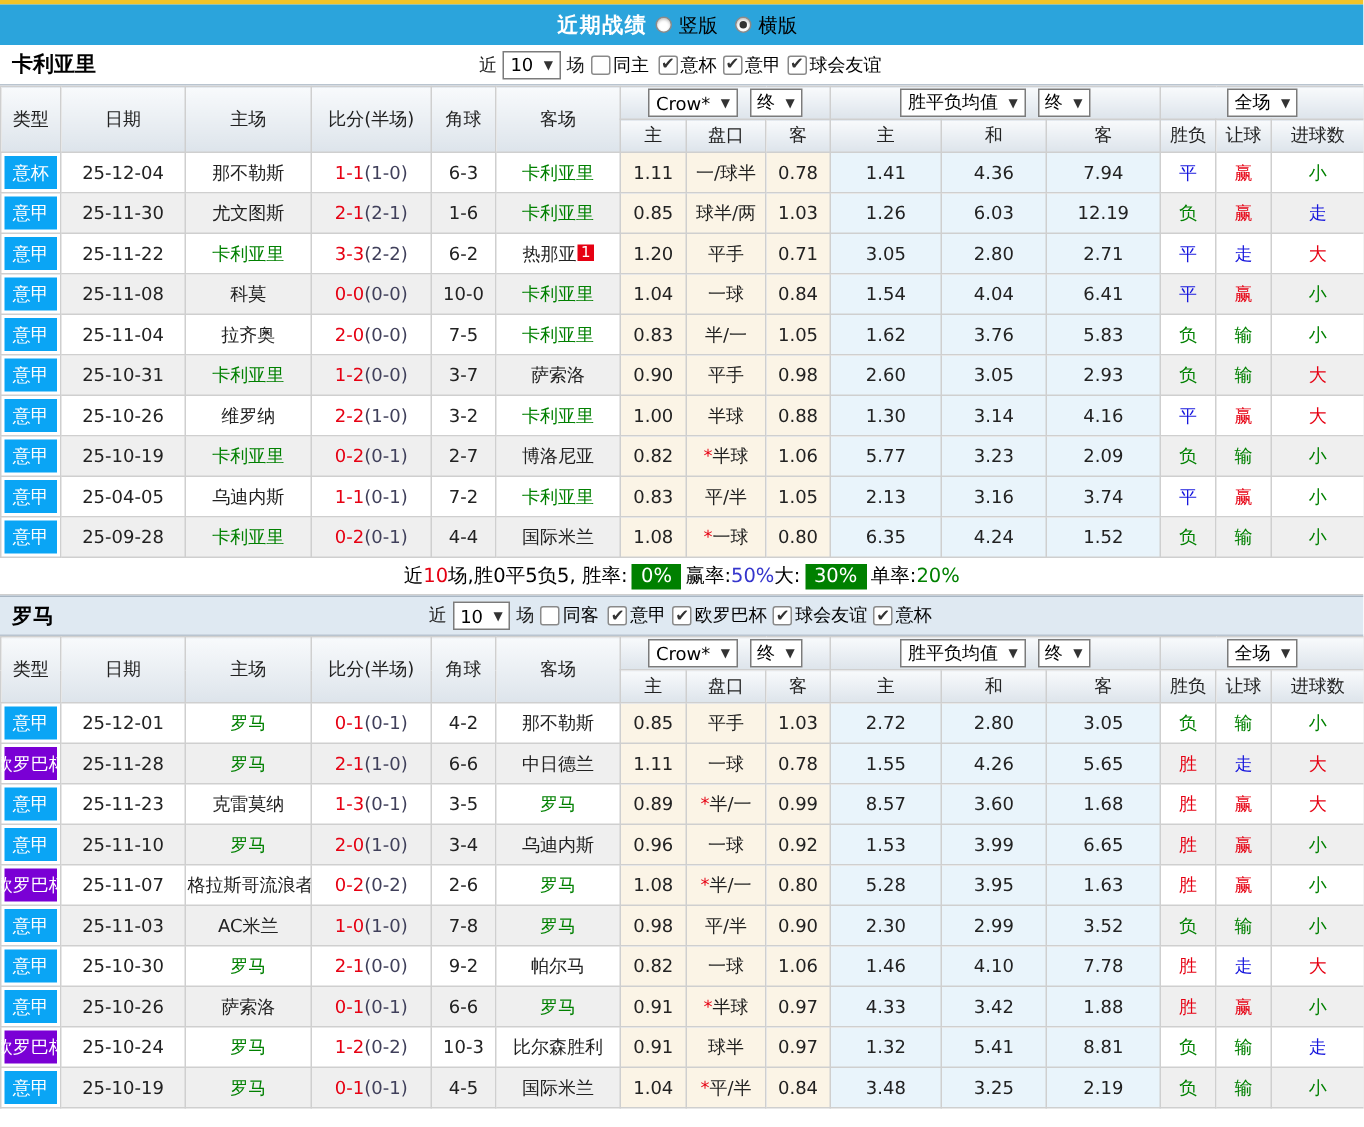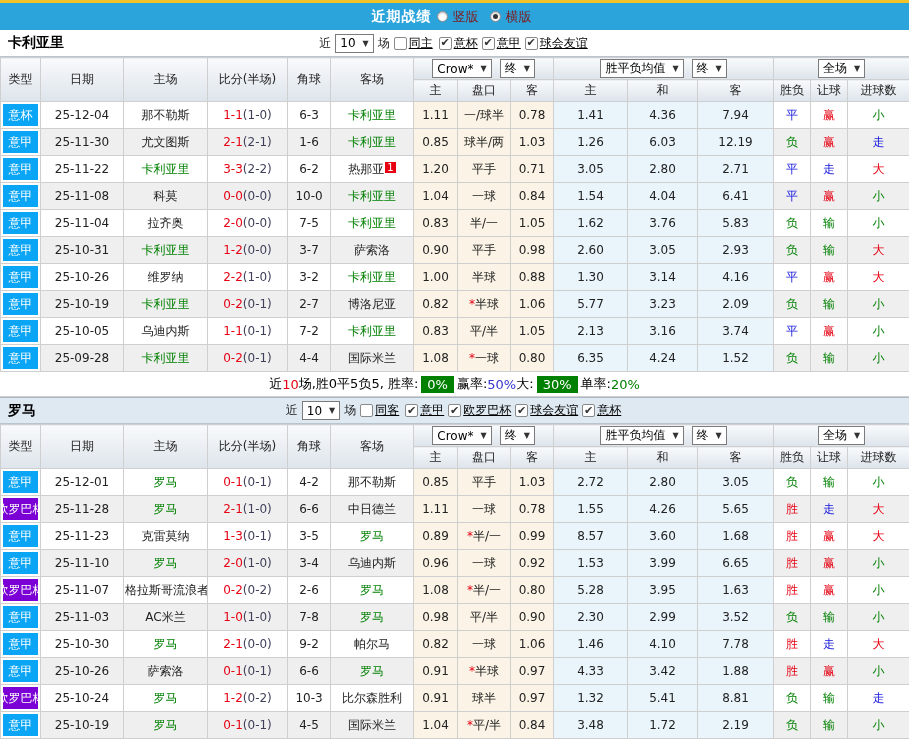--- a/index.html
+++ b/index.html
@@ -17,21 +17,21 @@
   .title { color:#fff; font-weight:bold; font-size:14px; letter-spacing:1px; }
   .radio {
     width:11px; height:11px; border-radius:50%;
     background:#fff; border:1px solid #8a8a8a; position:relative; display:inline-block;
     box-shadow:inset 0 1px 2px rgba(0,0,0,.25);
   }
   .radio.sel::after {
     content:''; position:absolute; left:2px; top:2px; width:5px; height:5px;
     background:#333; border-radius:50%;
   }
-  .radio-label { color:#7f1d1d; font-size:13px; margin-right:6px; }
+  .radio-label { color:#000000; font-size:13px; margin-right:6px; }
 
   .teambar {
     position:relative; height:27px; background:#fff;
     border-bottom:1px solid #b9c4cf; display:flex; align-items:center;
   }
   .teambar.alt { background:#dfe9f2; border-top:1px solid #a9b6c3; }
   .team-name { font-weight:bold; font-size:14px; padding-left:8px; color:#000; }
   .filterbox {
     position:absolute; left:0; right:0; top:0; bottom:0;
     display:flex; align-items:center; justify-content:center; gap:4px; pointer-events:none;
@@ -42,21 +42,21 @@
     border:1px solid #7b7b7b; background:#fff; height:19px; padding:0 4px;
     font-size:12px; color:#000; white-space:nowrap;
   }
   .selbox .arrow { font-size:8px; color:#333; }
   .cb {
     width:13px; height:13px; background:#fff; border:1px solid #8a8a8a; border-radius:2px;
     display:inline-flex; align-items:center; justify-content:center;
     font-size:11px; line-height:1; color:#333; vertical-align:middle;
   }
   .cb.checked::after { content:'\2714'; margin-top:-1px; }
-  .cb-label { color:#000; margin-right:2px;text-decoration:underline; }
+  .cb-label { color:#000; margin-right:2px; }
   .filter-item { display:inline-flex; align-items:center; gap:2px; }
 
   table { border-collapse:collapse; table-layout:fixed; width:909px; }
   th, td { border:1px solid #cfcfcf; text-align:center; overflow:hidden; white-space:nowrap; }
   thead th {
     background:linear-gradient(#f8fafc,#dde4eb);
     font-weight:normal; color:#222; height:22px; font-size:12px;
   }
   thead .grp { padding:1px 0; }
   thead .grp .selwrap { display:flex; justify-content:center; gap:8px; }
@@ -348,21 +348,21 @@
         <td class="avg">3.23</td>
         <td class="avg">2.09</td>
         <td style="color: rgb(0, 128, 0);">负</td>
         <td style="color: rgb(0, 128, 0);">输</td>
         <td style="color: rgb(0, 128, 0);">小</td>
       </tr>
       <tr>
         <td class="league-cell">
           <span class="league-badge" style="background: rgb(10, 165, 245);">意甲</span>
         </td>
-        <td>25-10-05</td>
+        <td>25-04-05</td>
         <td><span>乌迪内斯</span></td>
         <td><span class="score-ft">1-1</span><span class="score-ht">(0-1)</span></td>
         <td>7-2</td>
         <td><span class="team-hl">卡利亚里</span></td>
         <td class="odds">0.83</td>
         <td class="odds">平/半</td>
         <td class="odds">1.05</td>
         <td class="avg">2.13</td>
         <td class="avg">3.16</td>
         <td class="avg">3.74</td>
@@ -688,20 +688,20 @@
         </td>
         <td>25-10-19</td>
         <td><span class="team-hl">罗马</span></td>
         <td><span class="score-ft">0-1</span><span class="score-ht">(0-1)</span></td>
         <td>4-5</td>
         <td><span>国际米兰</span></td>
         <td class="odds">1.04</td>
         <td class="odds"><span class="star">*</span>平/半</td>
         <td class="odds">0.84</td>
         <td class="avg">3.48</td>
-        <td class="avg">1.72</td>
+        <td class="avg">3.25</td>
         <td class="avg">2.19</td>
         <td style="color: rgb(0, 128, 0);">负</td>
         <td style="color: rgb(0, 128, 0);">输</td>
         <td style="color: rgb(0, 128, 0);">小</td>
       </tr>
     </tbody>
 </table>
 
 </body></html>

